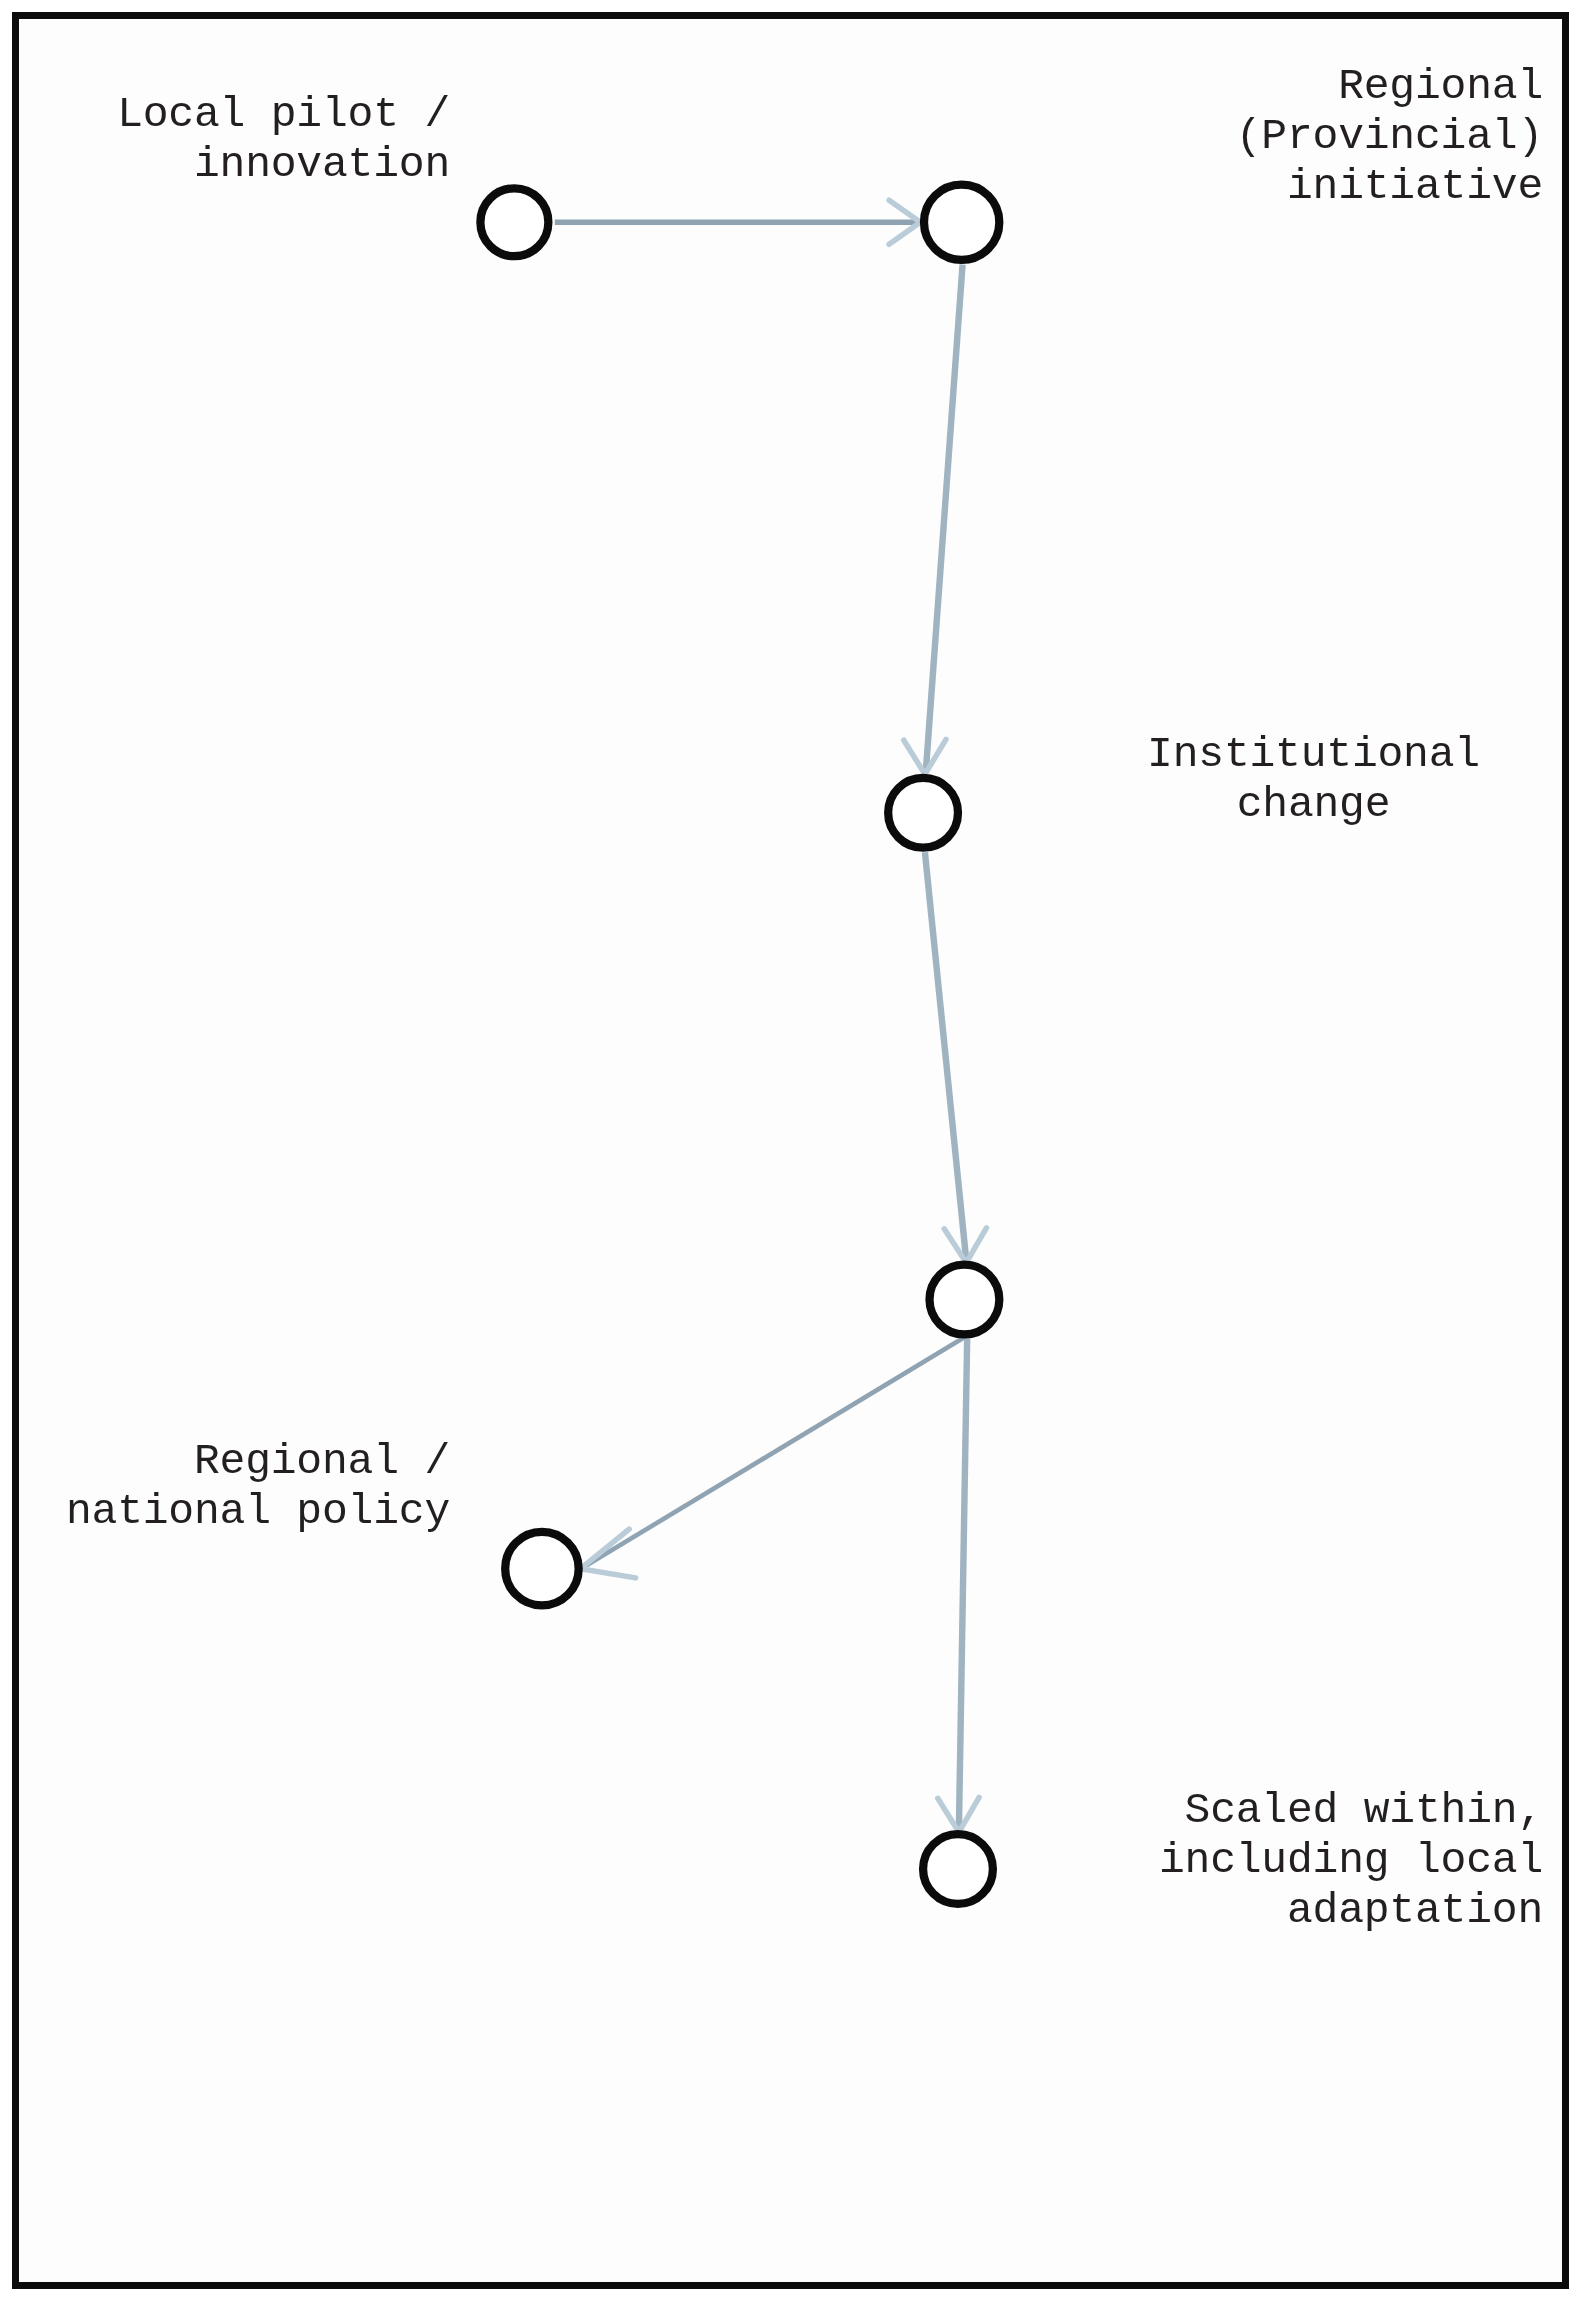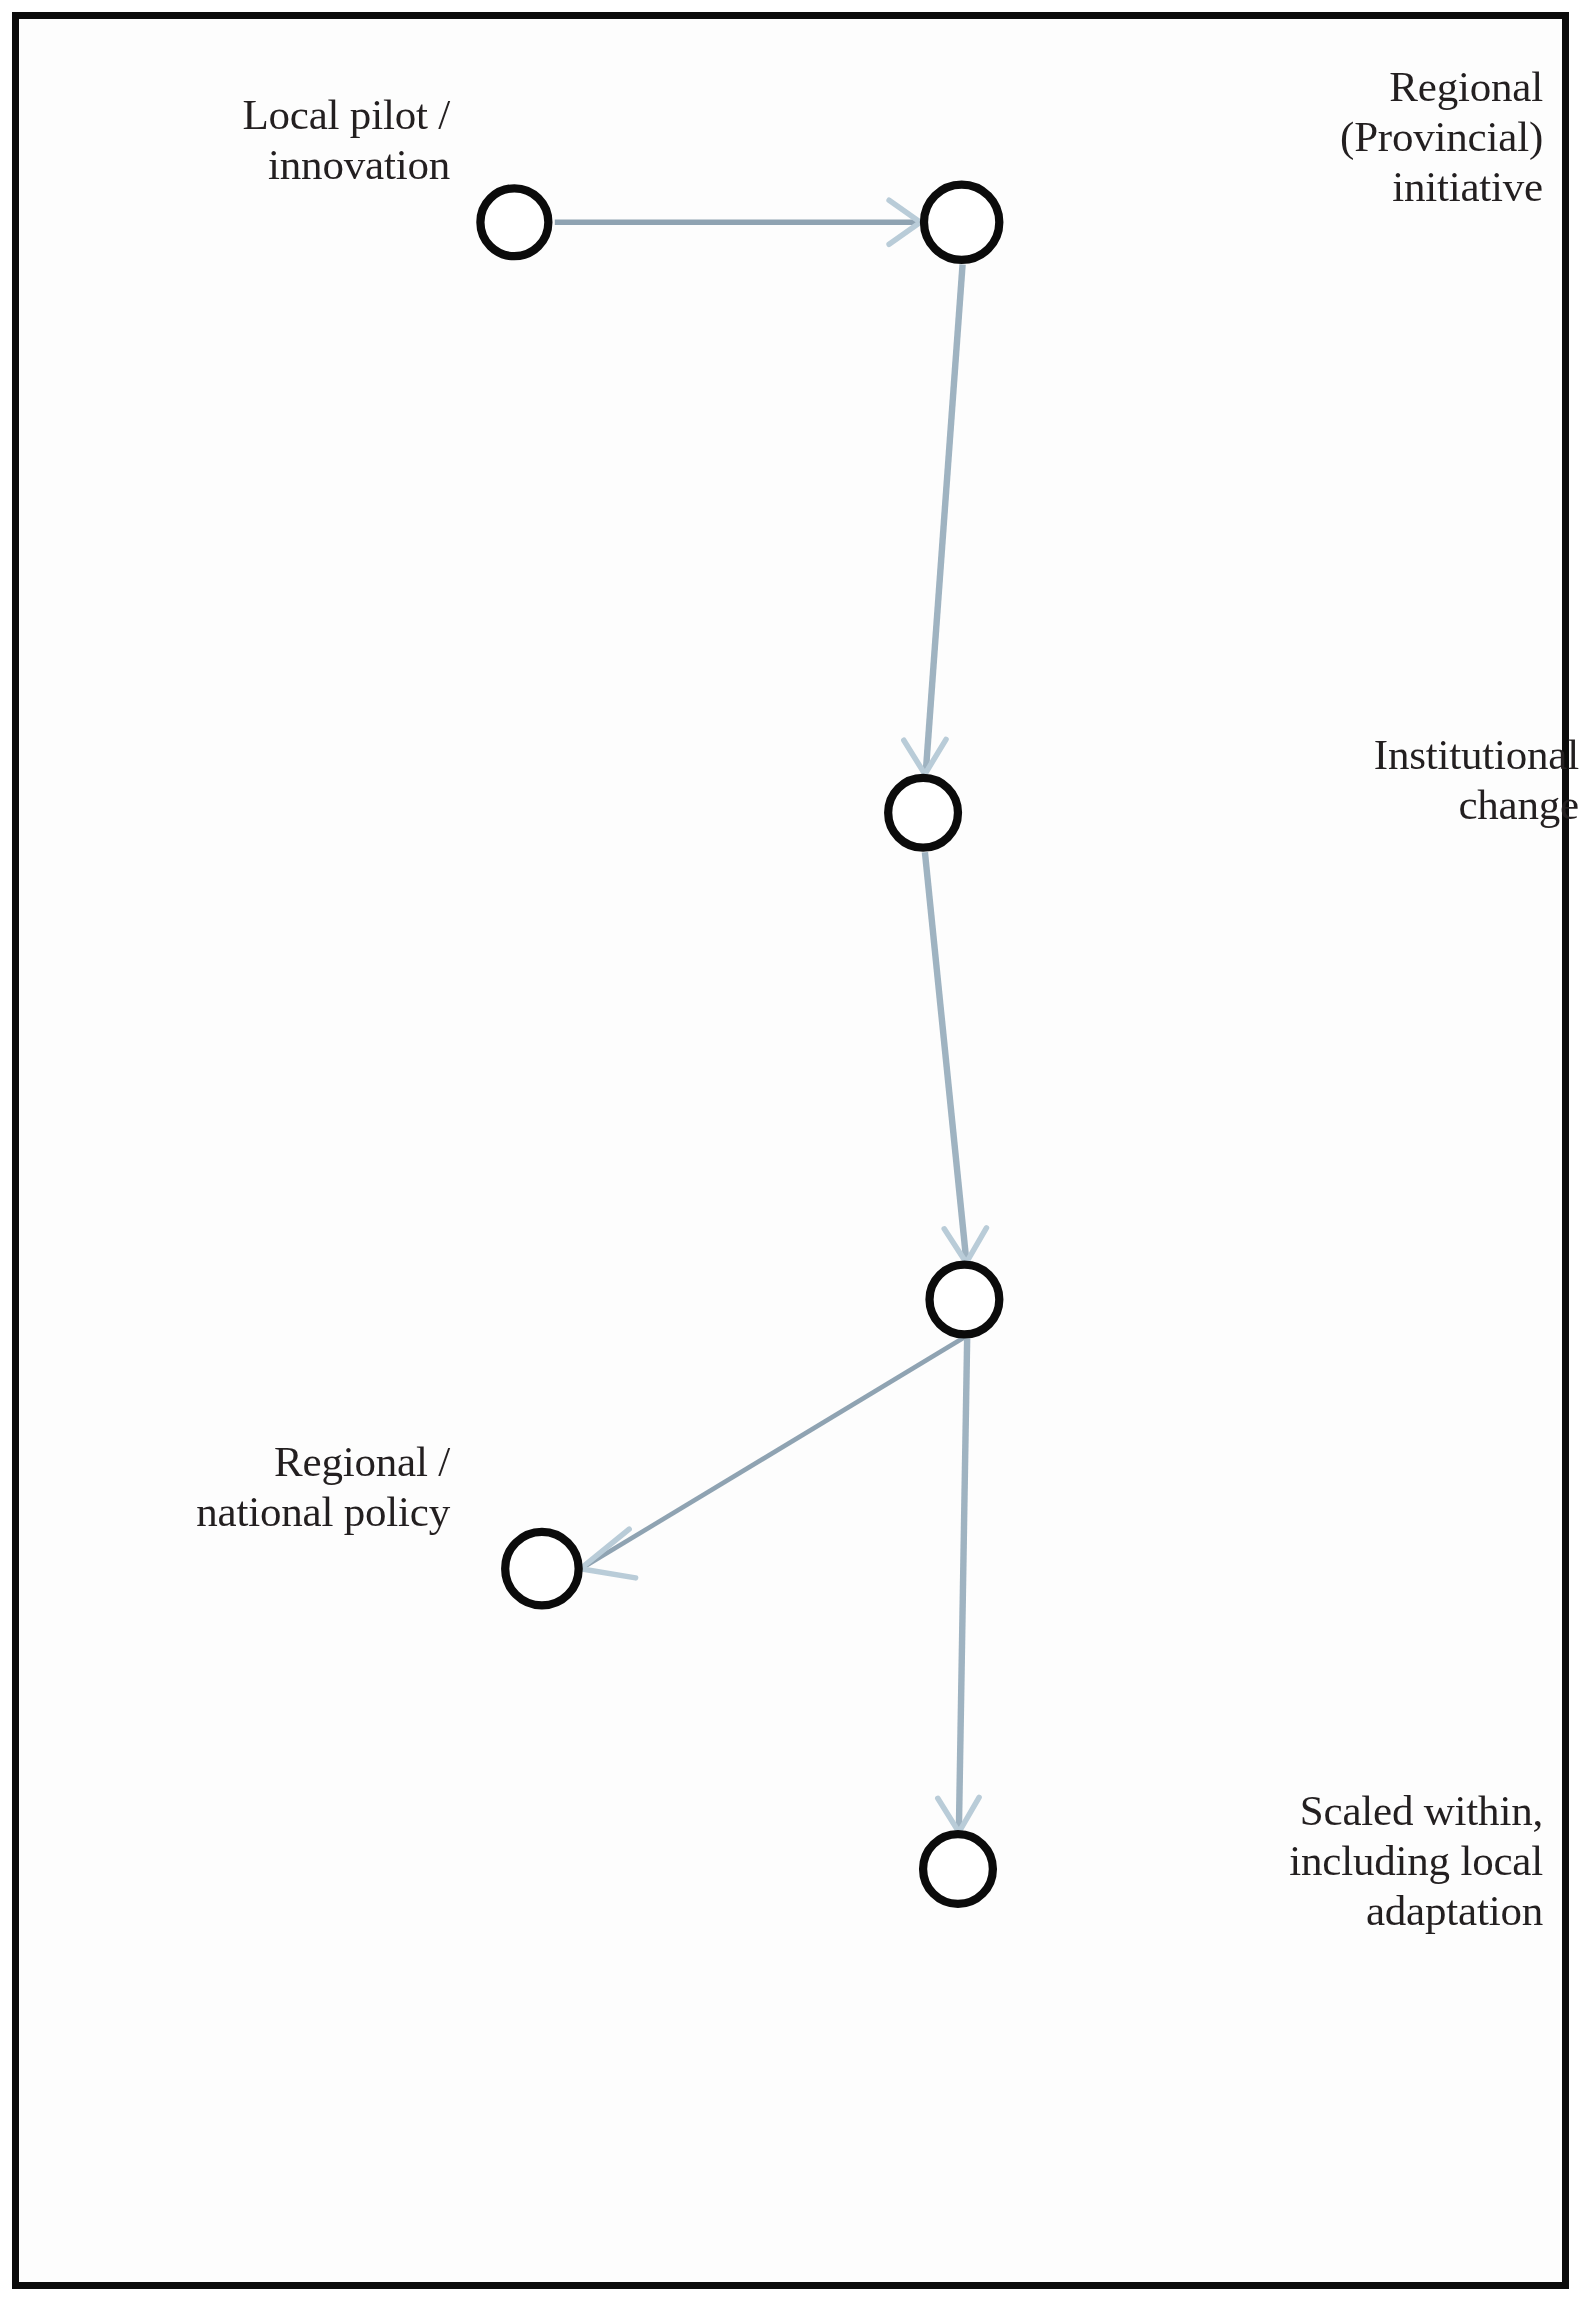--- a/index.html
+++ b/index.html
@@ -5,21 +5,21 @@
   html, body {
     margin: 0;
     padding: 0;
     background: #ffffff;
   }
   #page {
     position: relative;
     width: 1589px;
     height: 2308px;
     background: #ffffff;
-    font-family: Liberation Serif, serif;
+    font-family: Liberation Mono, monospace;
     overflow: hidden;
   }
   #frame {
     position: absolute;
     left: 12px;
     top: 12px;
     width: 1557px;
     height: 2277px;
     box-sizing: border-box;
     border: 7.3px solid #0b0b0b;
@@ -90,21 +90,21 @@
     </g>
   </svg>
 
   <div class="label right-align" style="left:37px; top:90px; width:413px;">Local pilot /
 innovation</div>
 
   <div class="label right-align" style="left:1084px; top:62px; width:459px;">Regional
 (Provincial)
 initiative</div>
 
-  <div class="label right-align" style="left:1120px; top:730px; width:459px;">Institutional
+  <div class="label right-align" style="left:1084px; top:730px; width:459px;text-align:center;">Institutional
 change</div>
 
 
   <div class="label right-align" style="left:1047px; top:1786px; width:496px;">Scaled within,
 including local
 adaptation</div>
 
   <div class="label right-align" style="left:37px; top:1437px; width:413px;">Regional /
 national policy</div>
 

